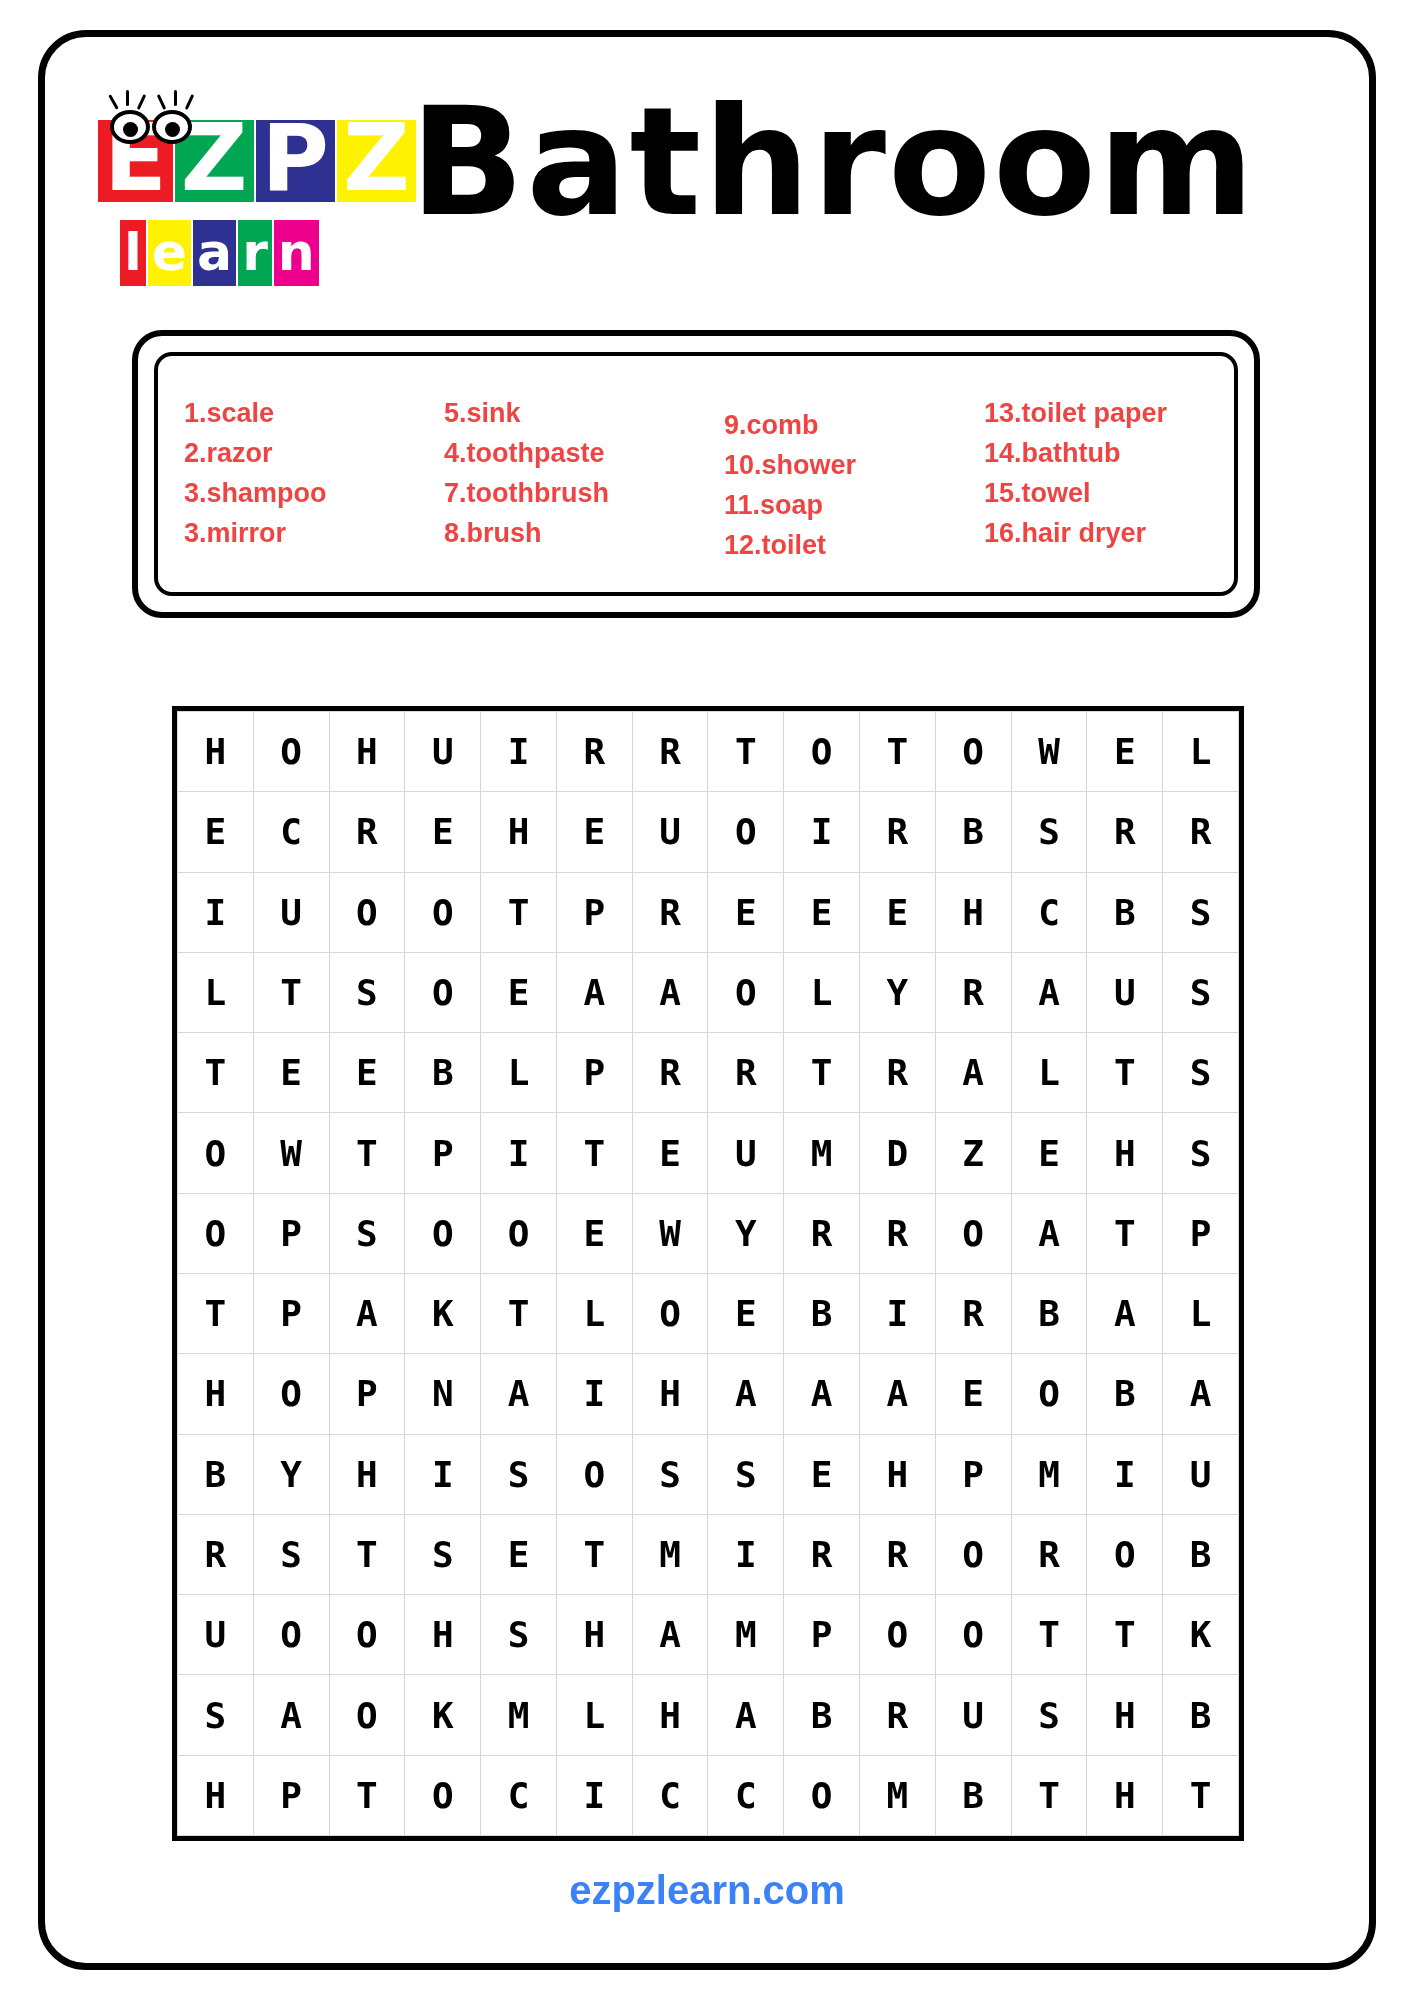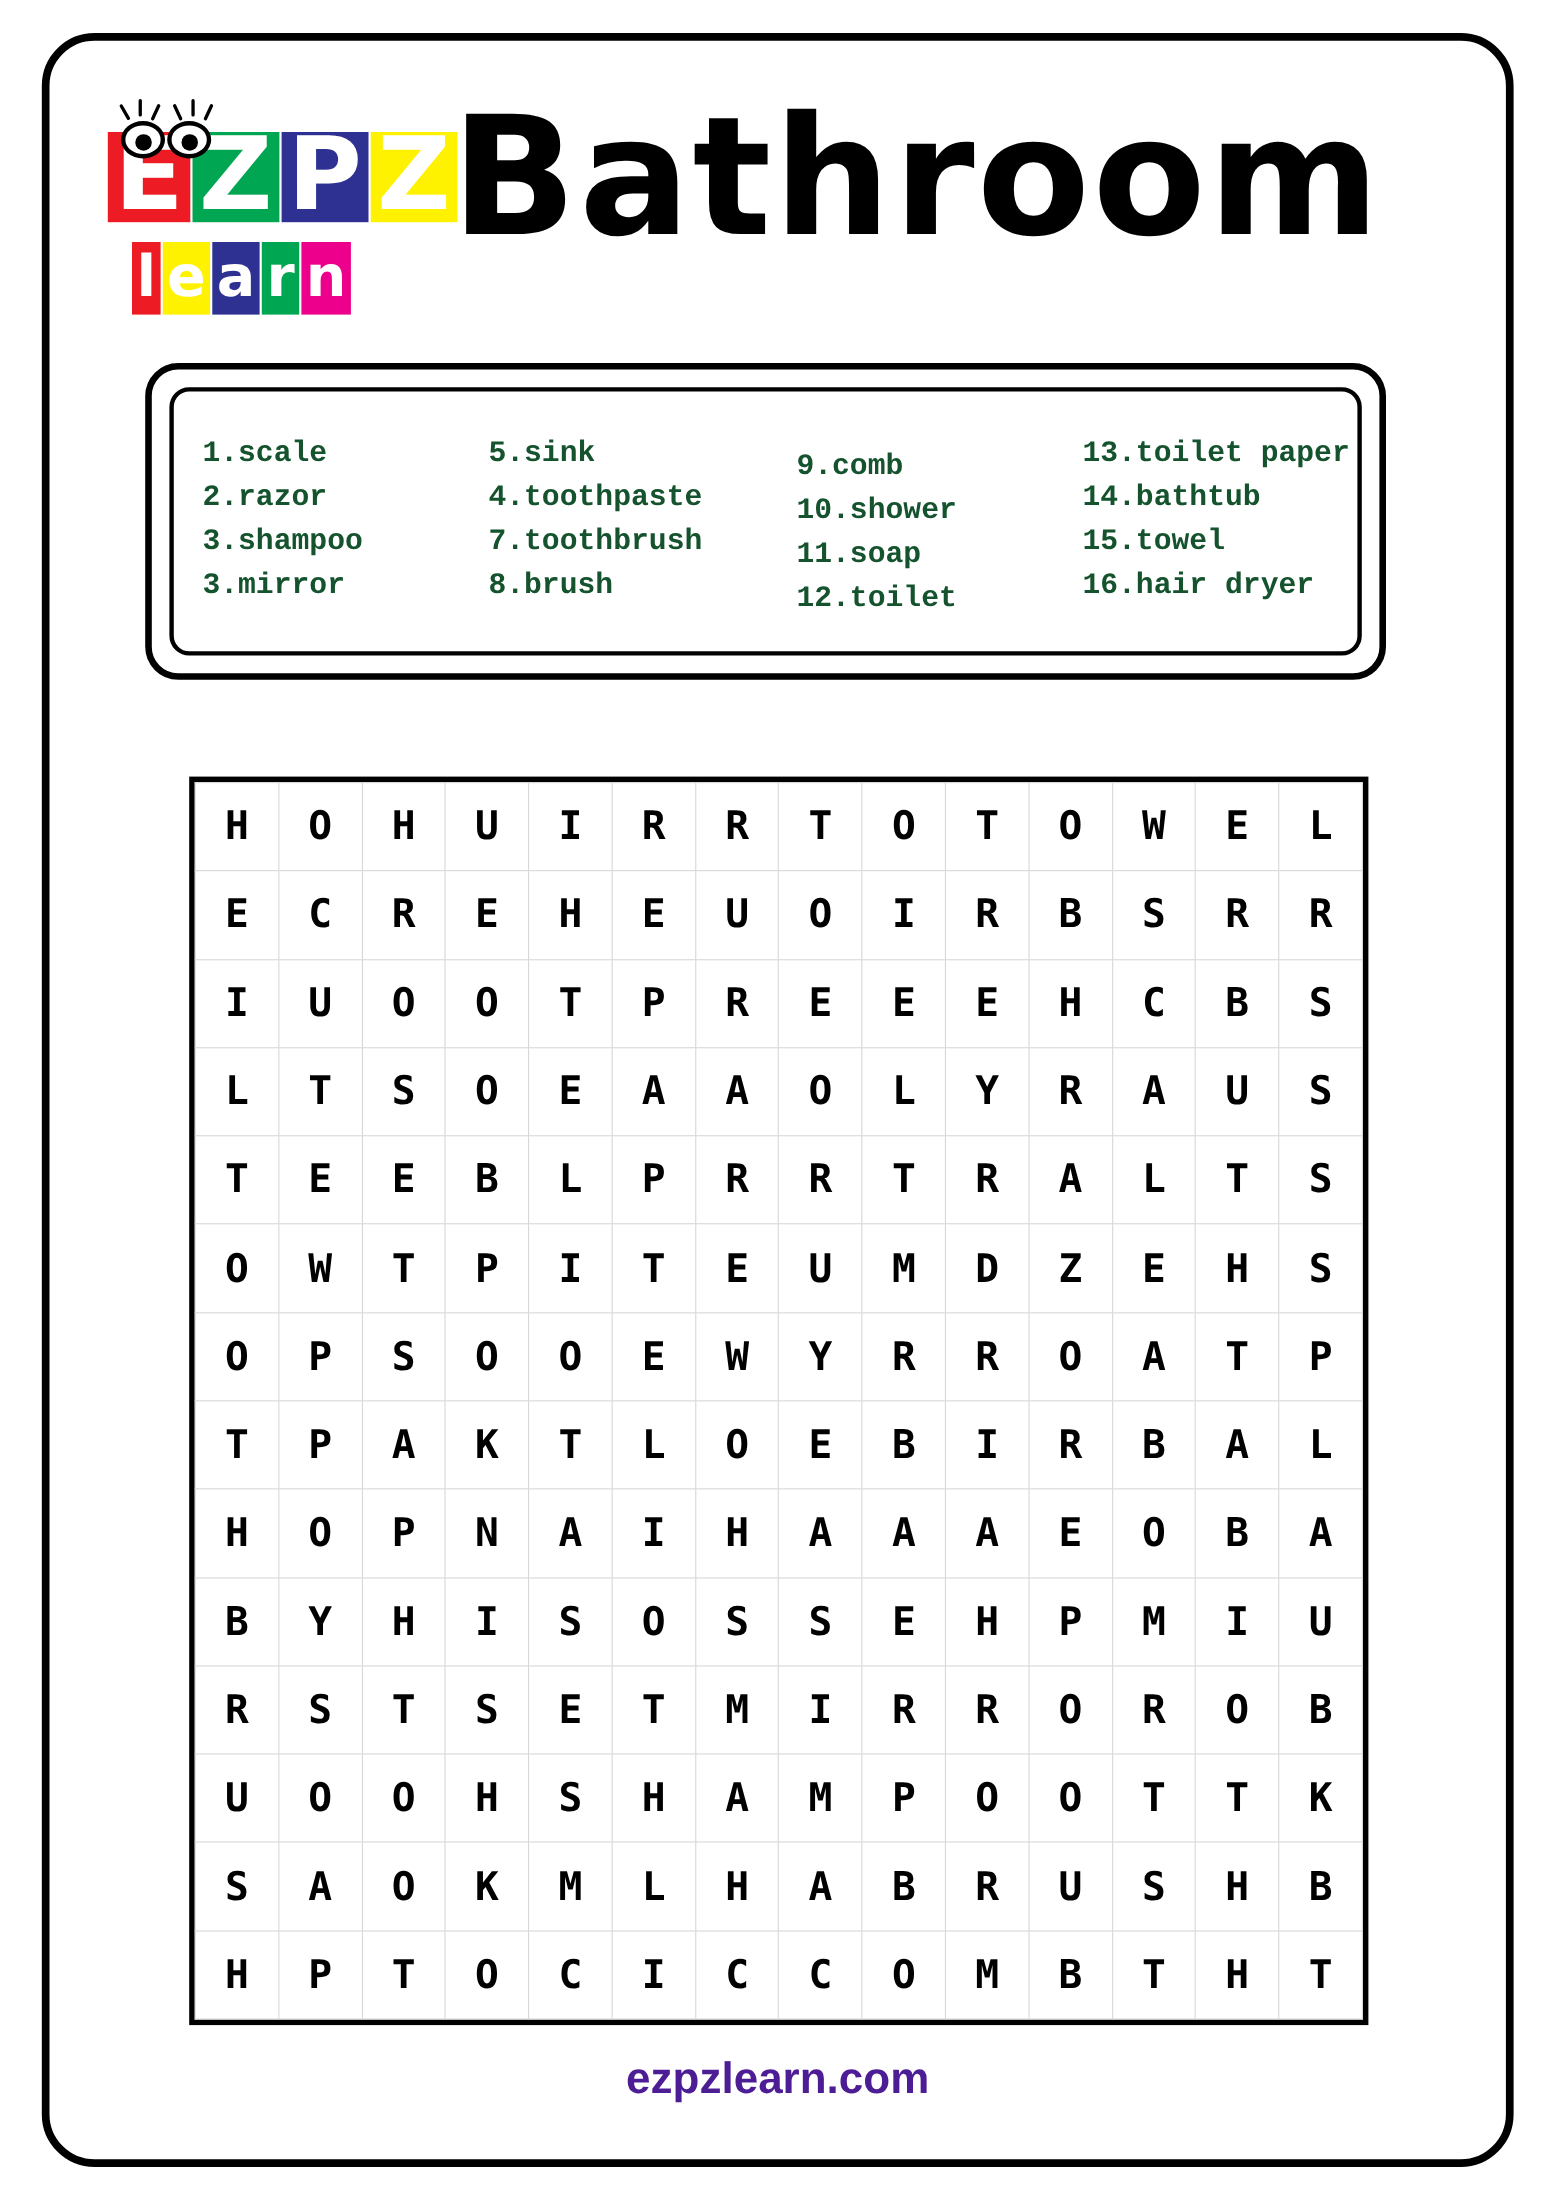--- a/index.html
+++ b/index.html
@@ -127,24 +127,24 @@
   .wl-col {
     flex: 1 1 0;
     display: flex;
     flex-direction: column;
     justify-content: center;
   }
   .wl-col:nth-child(1) { flex: 0 0 260px; }
   .wl-col:nth-child(2) { flex: 0 0 280px; }
   .wl-col:nth-child(3) { flex: 0 0 260px; margin-top: 24px; }
   .wl-item {
-    font-family: Liberation Mono, monospace;
+    font-family: Liberation Sans, sans-serif;
     font-weight: bold;
     font-size: 27px;
-    color: #14532d;
+    color: #ef4444;
     line-height: 1.18;
     padding: 4px 0;
     white-space: nowrap;
   }
 
   
   .grid-wrap {
     position: absolute;
     left: 172px;
     top: 706px;
@@ -173,21 +173,21 @@
   
   .footer {
     position: absolute;
     left: 0;
     top: 1868px;
     width: 1414px;
     text-align: center;
     font-family: "Liberation Sans", sans-serif;
     font-weight: bold;
     font-size: 40px;
-    color: #4c1d95;
+    color: #3b82f6;
   }
 </style>
 </head>
 <body>
 
 <div class="page">
   <div class="sheet-border"></div>
 
   <div class="header">
     <div class="logo">

